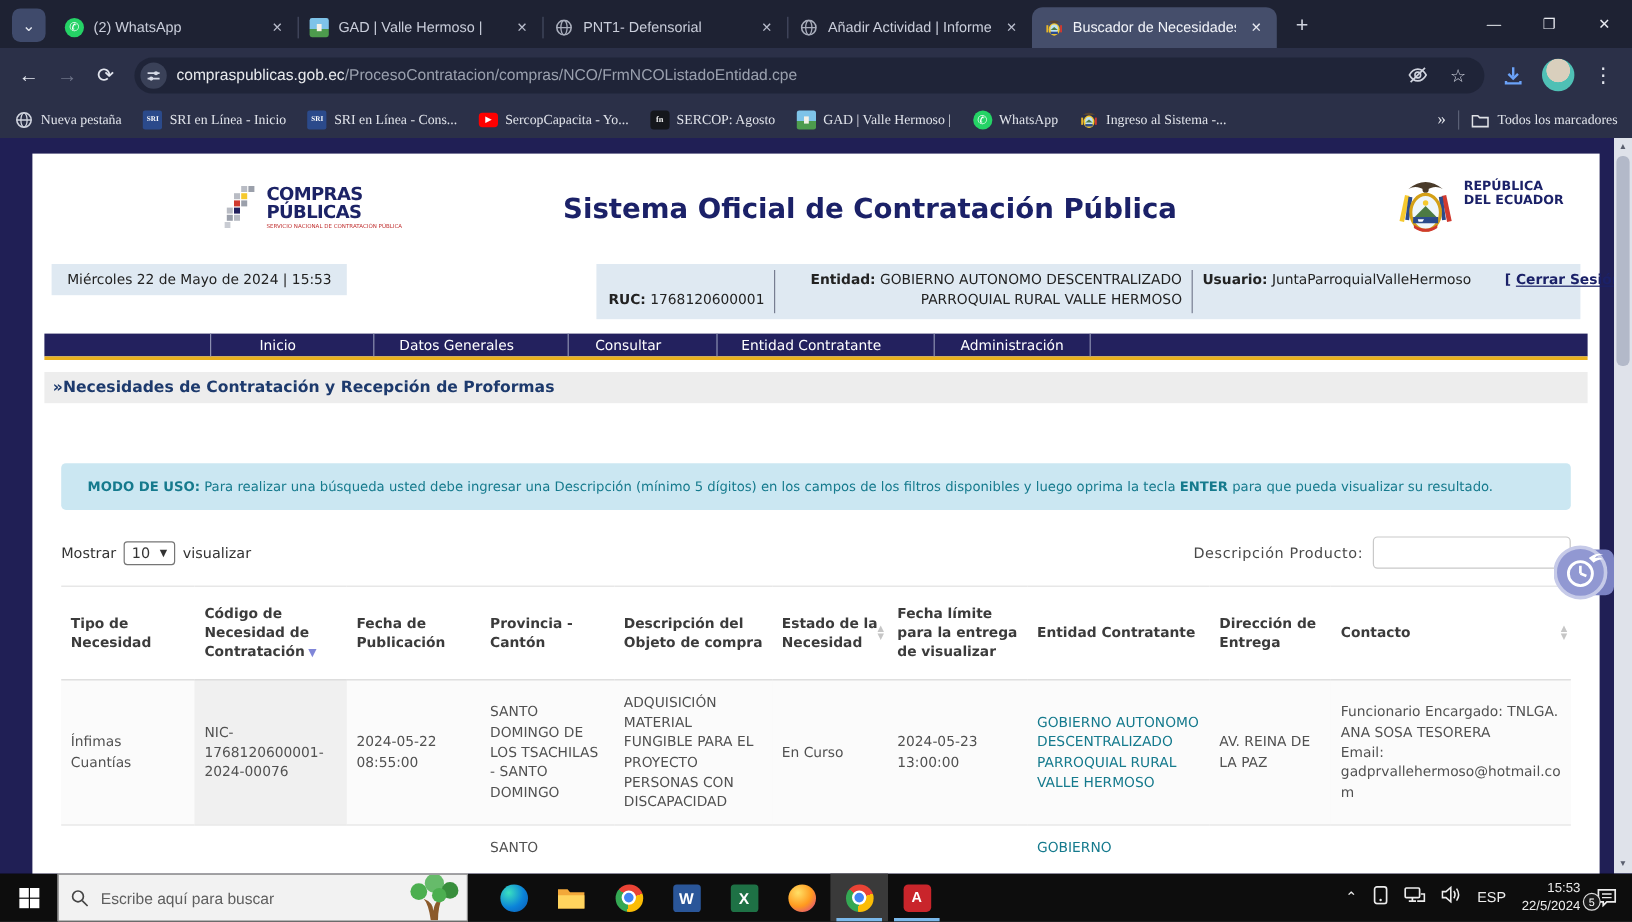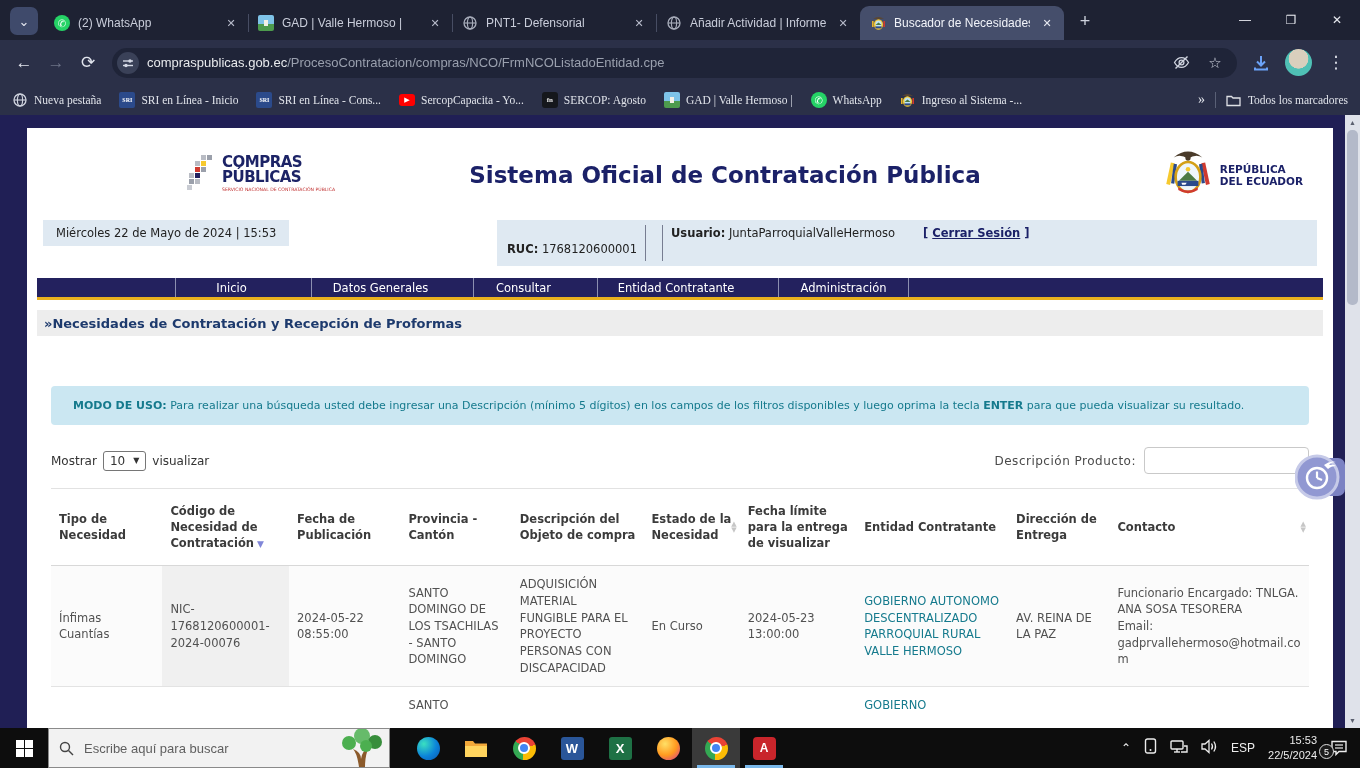--- a/index.html
+++ b/index.html
@@ -58,21 +58,21 @@
   
   .viewport { flex:1; background:#201f55; position:relative; overflow:hidden; }
   .sheet { position:absolute; left:27px; right:27px; top:13px; bottom:-60px; background:#fff;
     font-family:"DejaVu Sans", sans-serif; padding:0 10px; }
 
   .site-header { display:flex; align-items:center; padding:16px 20px 10px 150px; height:88px; }
   .logo-block { display:flex; gap:5px; align-items:flex-start; width:150px; flex-shrink:0; }
   .logo-text .l1 { font-size:15px; font-weight:bold; color:#1c2366; letter-spacing:-0.5px; line-height:1.0; }
   .logo-tag { font-size:4.6px; color:#c03030; margin-top:2px; white-space:nowrap; }
   .site-title { flex:1; text-align:center; font-size:23px; font-weight:bold; color:#1b2168; }
-  .republic { width:190px; flex-shrink:0; display:flex; align-items:center; gap:6px; justify-content:flex-end; }
+  .republic { width:190px; flex-shrink:0; display:flex; align-items:flex-start; gap:6px; justify-content:flex-end; }
   .republic-text { font-size:10.5px; font-weight:bold; color:#1b2168; line-height:1.15; }
 
   .info-row { display:flex; align-items:flex-start; padding:0 6px; margin-top:4px; }
   .date-box { background:#dfe9f2; padding:6px 13px; font-size:11.5px; color:#222; white-space:nowrap; }
   .info-box { background:#dfe9f2; margin-left:auto; width:820px; display:flex; align-items:stretch;
     padding:5px 10px; font-size:11.5px; color:#222; min-height:46px; }
   .info-box b { font-weight:bold; }
   .ruc-cell { white-space:nowrap; padding-top:1px;margin-top:16px; }
   .v-div { width:1px; background:#777d91; margin:0 8px; }
   .ent-cell { flex:1; text-align:right; line-height:1.35; padding-top:1px; }
@@ -371,20 +371,21 @@
             <div>DEL ECUADOR</div>
           </div>
         </div>
       </div>
 
       <div class="info-row">
         <div class="date-box">Miércoles 22 de Mayo de 2024 | 15:53</div>
         <div class="info-box">
           <div class="ruc-cell"><b>RUC:</b> <span>1768120600001</span></div>
           <div class="v-div"></div>
+          <div class="ent-cell"><b>Entidad:</b> <span>GOBIERNO AUTONOMO DESCENTRALIZADO PARROQUIAL RURAL VALLE HERMOSO</span></div>
           <div class="v-div"></div>
           <div class="usr-cell">
             <span><b>Usuario:</b> <span>JuntaParroquialValleHermoso</span></span>
             <span class="v-div" style="height:14px;"></span>
             <span class="logout"><span>[</span> <u>Cerrar Sesión</u> <span>]</span></span>
           </div>
         </div>
       </div>
 
       <div class="mainnav">

